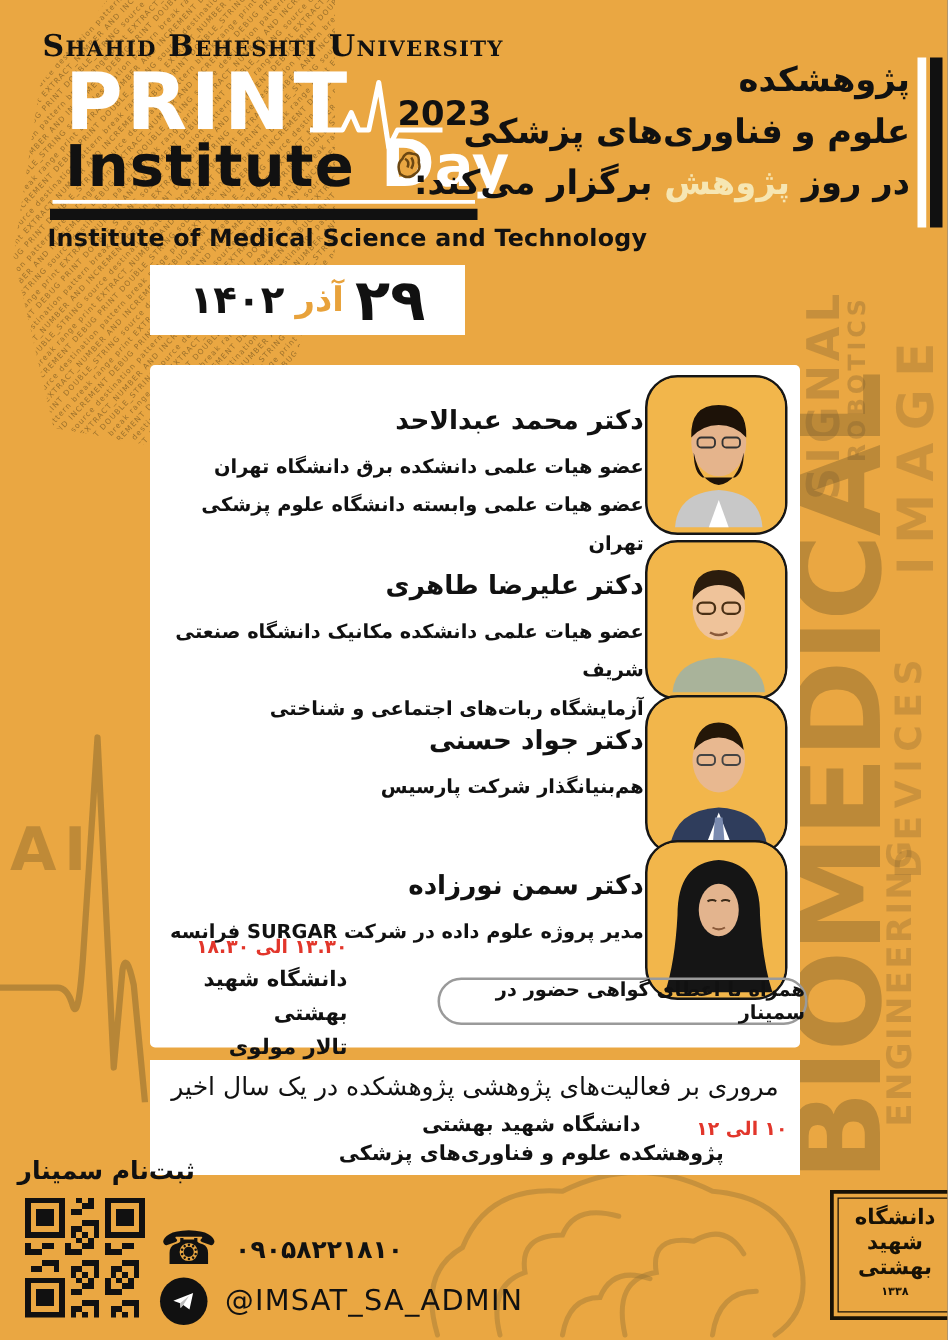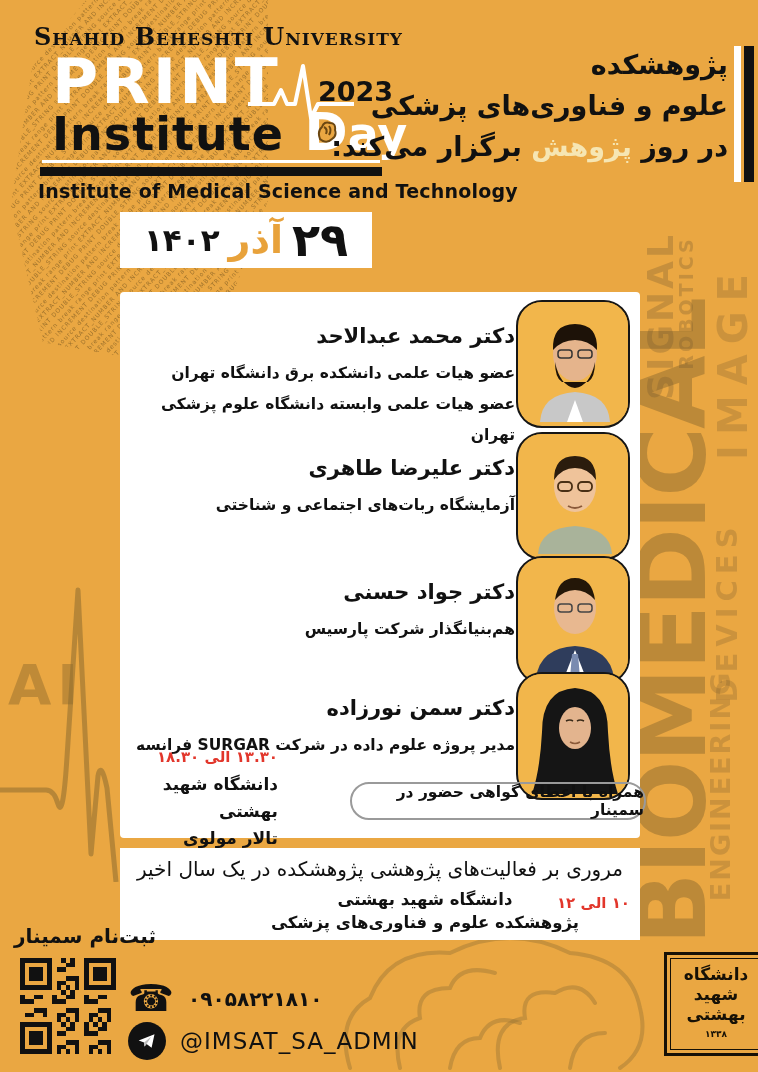--- a/index.html
+++ b/index.html
@@ -14,21 +14,21 @@
      transform:rotate(-47deg);font-size:6px;line-height:8px;letter-spacing:1px;
      color:rgba(70,52,18,.48);word-break:break-all;}
   .wm{position:absolute;transform:translate(-50%,-50%) rotate(-90deg);white-space:nowrap;
       font-weight:700;}
   .wm-biomedical{left:672px;top:622px;font-size:95px;letter-spacing:-2px;color:rgba(100,78,38,.34);}
   .wm-signal{left:660px;top:316px;font-size:36px;letter-spacing:3px;color:rgba(115,90,45,.30);}
   .wm-robotics{left:686px;top:303px;font-size:19px;letter-spacing:3px;color:rgba(115,90,45,.30);}
   .wm-image{left:733px;top:362px;font-size:40px;letter-spacing:10px;color:rgba(115,90,45,.26);}
   .wm-devices{left:727px;top:612px;font-size:29px;letter-spacing:6px;color:rgba(115,90,45,.26);}
   .wm-engineering{left:720px;top:786px;font-size:27px;letter-spacing:2px;color:rgba(115,90,45,.26);}
-  .wm-ai{left:8px;top:652px;font-size:56px;font-weight:700;letter-spacing:6px;color:rgba(120,92,40,.38);}
+  .wm-ai{left:8px;top:652px;font-size:48px;font-weight:700;letter-spacing:6px;color:rgba(120,92,40,.38);}
   
   .uni-name{left:34px;top:22px;font-family:"DejaVu Serif","Liberation Serif",serif;
      font-variant:small-caps;text-transform:capitalize;font-weight:700;font-size:24px;letter-spacing:1px;}
   .imsat{left:52px;top:50px;font-size:63px;font-weight:800;color:#fff;letter-spacing:3px;line-height:1;}
   .logo-year{left:318px;top:76px;font-size:27px;font-weight:800;}
   .research-day{left:52px;top:106px;font-size:46px;line-height:1;white-space:nowrap;}
   .research-day .r{font-weight:600;letter-spacing:1px;color:#111;}
   .research-day .d{position:relative;display:inline-block;font-size:52px;font-weight:800;color:#fff;margin-left:6px;}
   .research-day .ay{font-weight:600;color:#fff;}
   .logo-whiteline{left:42px;top:160px;width:338px;height:3px;background:#fff;}
@@ -36,21 +36,21 @@
   .institute{left:38px;top:180px;font-size:19px;font-weight:600;letter-spacing:.2px;}
   
   .hdr-text{right:30px;top:44px;text-align:right;font-size:27px;font-weight:700;line-height:41px;direction:rtl;}
   .hdr-highlight{color:#F6E6B3;}
   .hdr-bar-white{right:17px;top:46px;width:7px;height:136px;background:#fff;}
   .hdr-bar-black{right:4px;top:46px;width:10px;height:136px;background:#111;}
   
   .date-badge{left:120px;top:212px;width:252px;height:56px;background:#fff;display:flex;
      direction:rtl;align-items:center;justify-content:center;gap:9px;}
   .date-day{font-size:46px;font-weight:800;line-height:1;}
-  .date-month{font-size:38px;font-weight:800;color:#E8A23B;line-height:1;}
+  .date-month{font-size:27px;font-weight:800;color:#E8A23B;line-height:1;}
   .date-year{font-size:31px;font-weight:800;line-height:1;}
   
   .main-card{left:120px;top:292px;width:520px;height:546px;background:#fff;border-radius:4px;}
   .speaker{position:absolute;left:0;width:100%;display:flex;direction:rtl;gap:1px;
      padding:0 10px 0 16px;box-sizing:border-box;}
   .speaker-photo{width:110px;height:124px;border:2px solid #161616;border-radius:26px;
      overflow:hidden;background:#F2B64B;flex:0 0 auto;}
   .speaker-photo svg{display:block;}
   .speaker-text{text-align:right;padding-top:24px;}
   .speaker-name{font-size:21px;font-weight:800;margin-bottom:10px;}
@@ -181,20 +181,21 @@
           <path d="M16,120 Q18,94 53,92 Q88,94 90,120 Z" fill="#A9B39A"></path>
           <ellipse cx="53" cy="52" rx="21" ry="26" fill="#EFC39A"></ellipse>
           <path d="M32,46 Q32,22 53,22 Q74,22 74,46 Q66,34 53,34 Q40,34 32,46Z" fill="#2b1c0d"></path>
           <rect x="36" y="48" width="14" height="9" rx="4" fill="none" stroke="#4a3015" stroke-width="1.8"></rect>
           <rect x="56" y="48" width="14" height="9" rx="4" fill="none" stroke="#4a3015" stroke-width="1.8"></rect>
           <path d="M46,72 Q53,76 60,72" fill="none" stroke="#8a5a3a" stroke-width="2"></path>
         </svg>
       </div>
       <div class="speaker-text">
         <div class="speaker-name">دکتر علیرضا طاهری</div>
+        <div class="speaker-line">عضو هیات علمی دانشکده مکانیک دانشگاه صنعتی شریف</div>
         <div class="speaker-line">آزمایشگاه ربات‌های اجتماعی و شناختی</div>
       </div>
     </div>
 
     <div class="speaker sp3">
       <div class="speaker-photo">
         <svg width="106" height="120" viewBox="0 0 106 120">
           <rect width="106" height="120" fill="#F2B64B"></rect>
           <path d="M14,120 Q18,90 53,88 Q88,90 92,120 Z" fill="#2F3D5C"></path>
           <path d="M42,120 L53,92 L64,120 Z" fill="#fff"></path>

